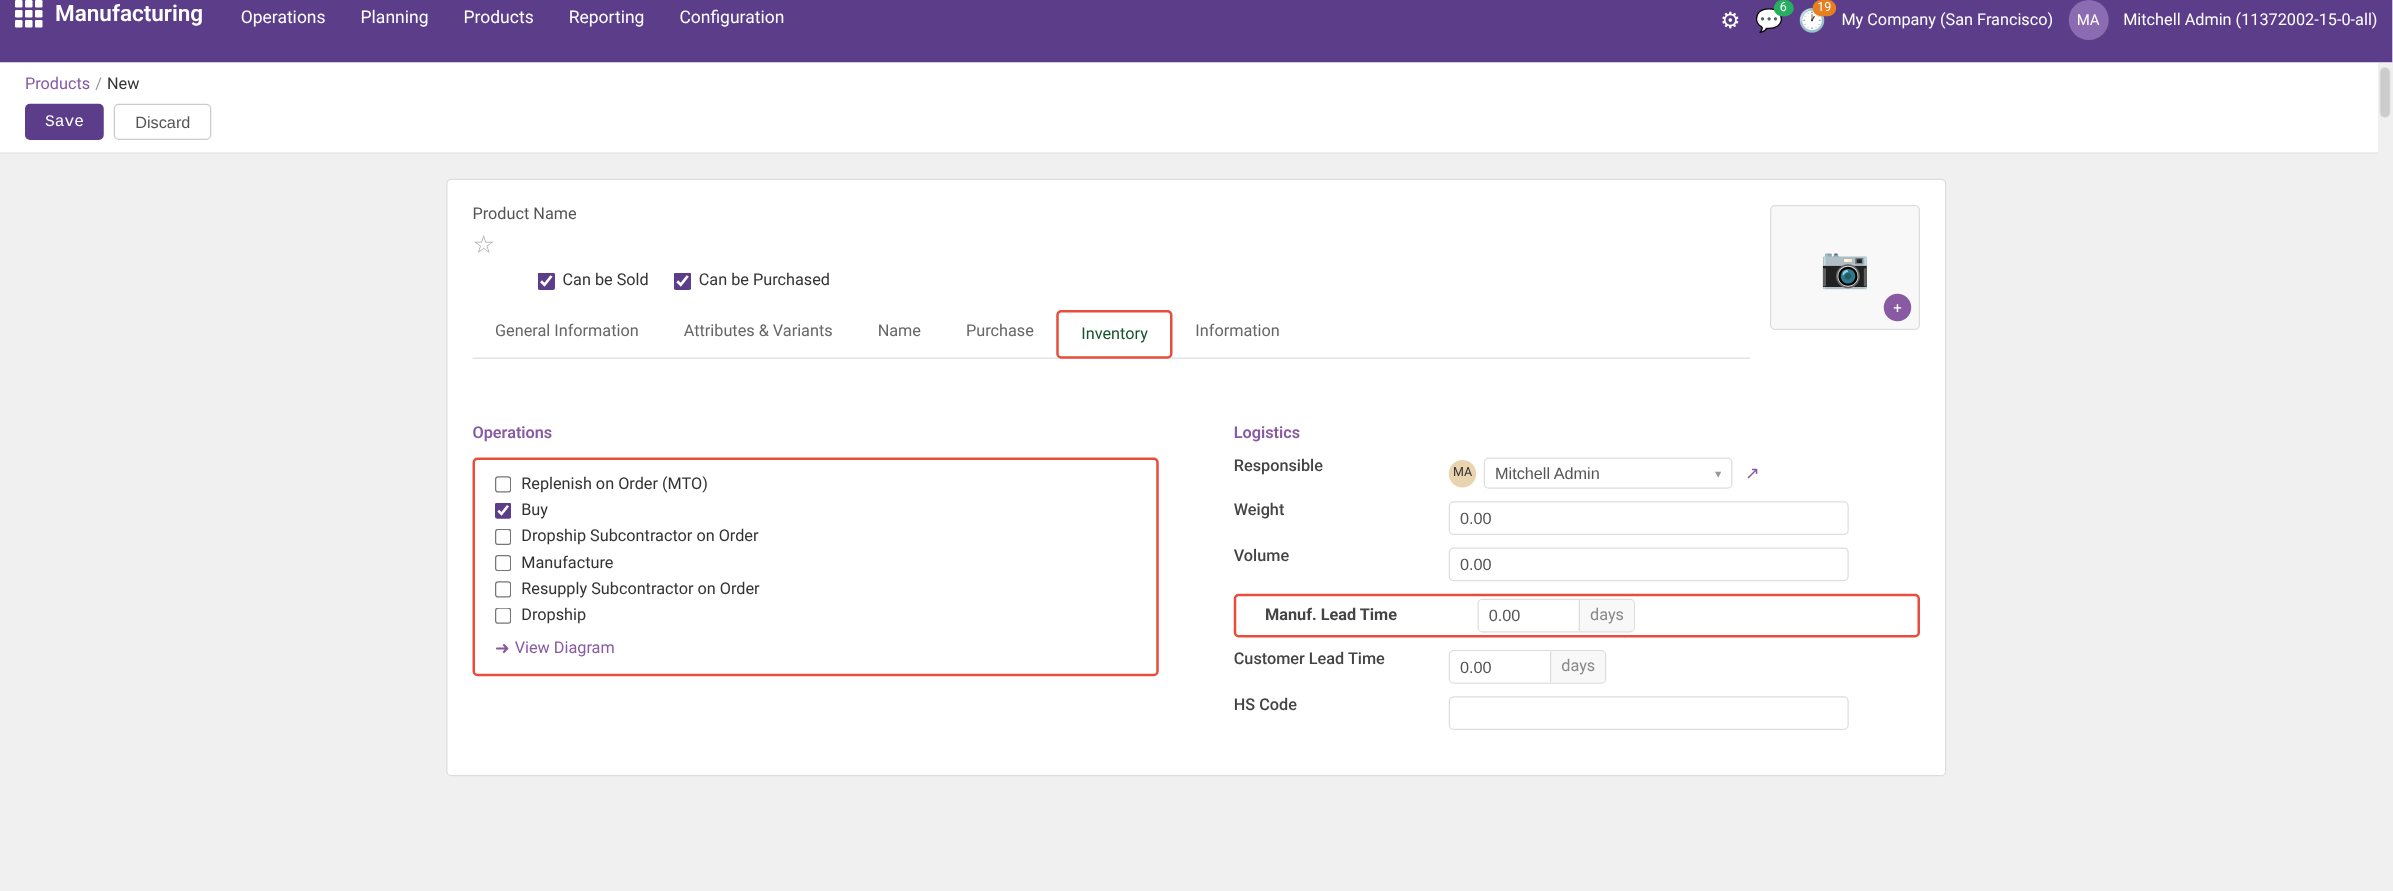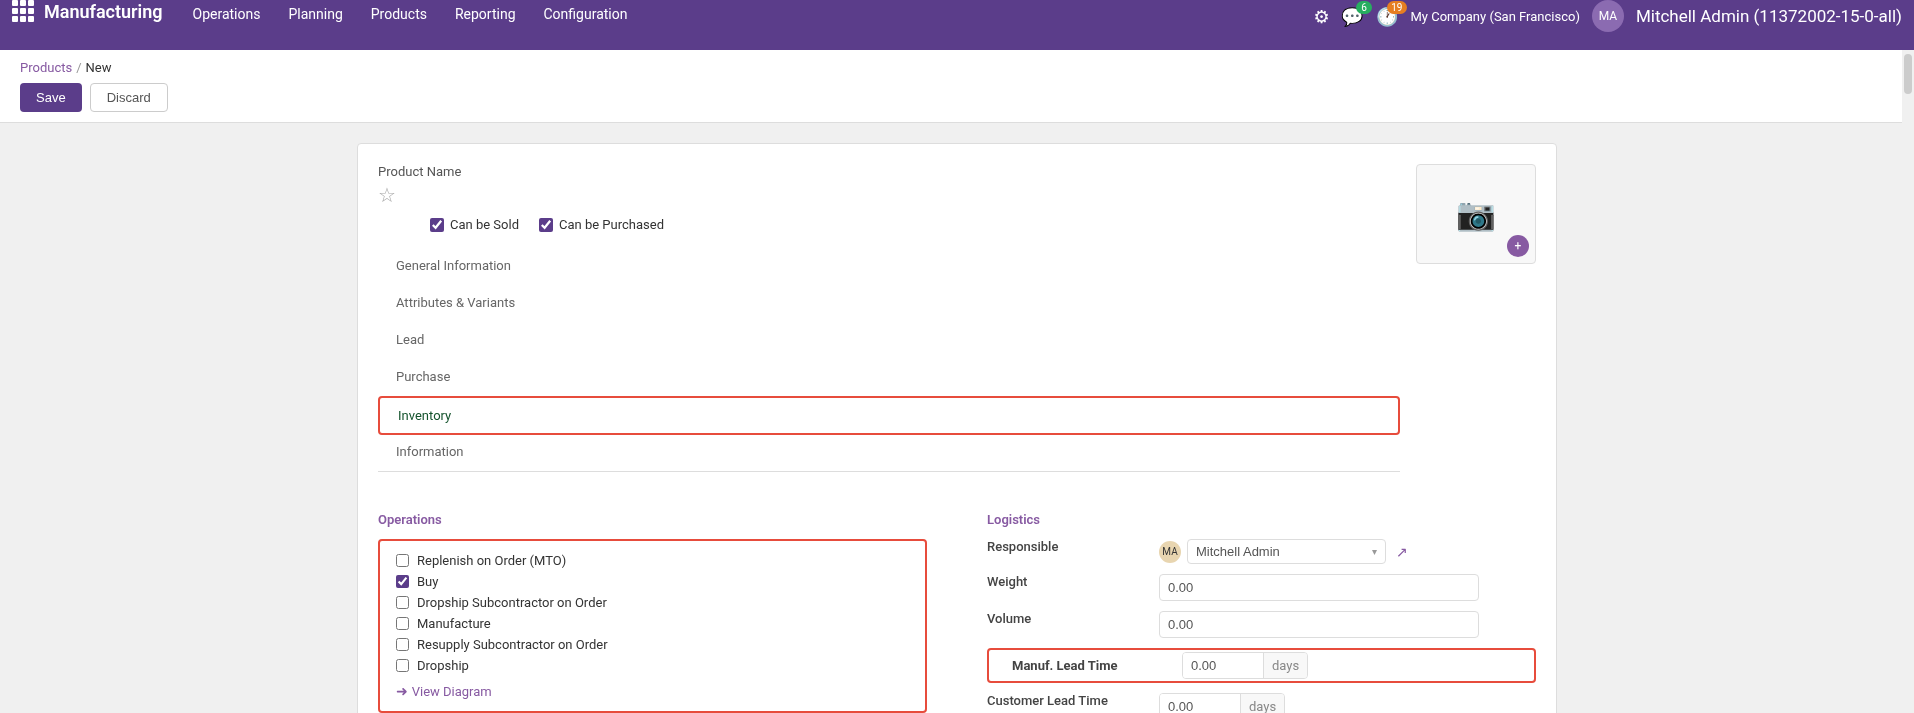--- a/index.html
+++ b/index.html
@@ -79,21 +79,21 @@
       width: 32px; height: 32px;
       border-radius: 50%;
       background: #8b6bb1;
       display: flex;
       align-items: center;
       justify-content: center;
       color: white;
       font-size: 12px;
       overflow: hidden;
     }
-    .user-info { color: white; font-size: 17px; }
+    .user-info { color: white; font-size: 13px; }
 
     
     .top-bar {
       background: white;
       border-bottom: 1px solid #ddd;
       padding: 10px 20px;
     }
     .breadcrumb {
       font-size: 13px;
       color: #875aa2;
@@ -107,20 +107,21 @@
     .breadcrumb .current { color: #333; }
     .action-buttons { display: flex; gap: 8px; }
     .btn-save {
       background: #5b3d8a;
       color: white;
       border: none;
       padding: 6px 16px;
       border-radius: 4px;
       cursor: pointer;
       font-size: 13px;
+      font-family: Liberation Mono, monospace;
     }
     .btn-discard {
       background: white;
       color: #555;
       border: 1px solid #ccc;
       padding: 6px 16px;
       border-radius: 4px;
       cursor: pointer;
       font-size: 13px;
     }
@@ -220,22 +221,21 @@
     .checkbox-item input[type=checkbox] {
       accent-color: #5b3d8a;
       width: 14px;
       height: 14px;
     }
 
     
     .tabs {
       display: flex;
       border-bottom: 1px solid #ddd;
-      margin-bottom: 0;
-      flex-direction: column;
+      margin-bottom: 12px;
     }
     .tab {
       padding: 10px 18px;
       font-size: 13px;
       color: #666;
       cursor: pointer;
       border-bottom: 2px solid transparent;
       white-space: nowrap;
     }
     .tab.highlighted {
@@ -499,21 +499,21 @@
           </label>
           <label class="checkbox-item">
             <input type="checkbox" checked="" style="">
             <span>Can be Purchased</span>
           </label>
         </div>
 
         <div class="tabs">
           <div class="tab">General Information</div>
           <div class="tab">Attributes &amp; Variants</div>
-          <div class="tab">Lead</div>
+          <div class="tab">Name</div>
           <div class="tab">Purchase</div>
           <div class="tab highlighted">Inventory</div>
           <div class="tab">Information</div>
         </div>
       </div>
 
       <div class="product-image">
         <span>📷</span>
         <div class="camera-add">+</div>
       </div>

